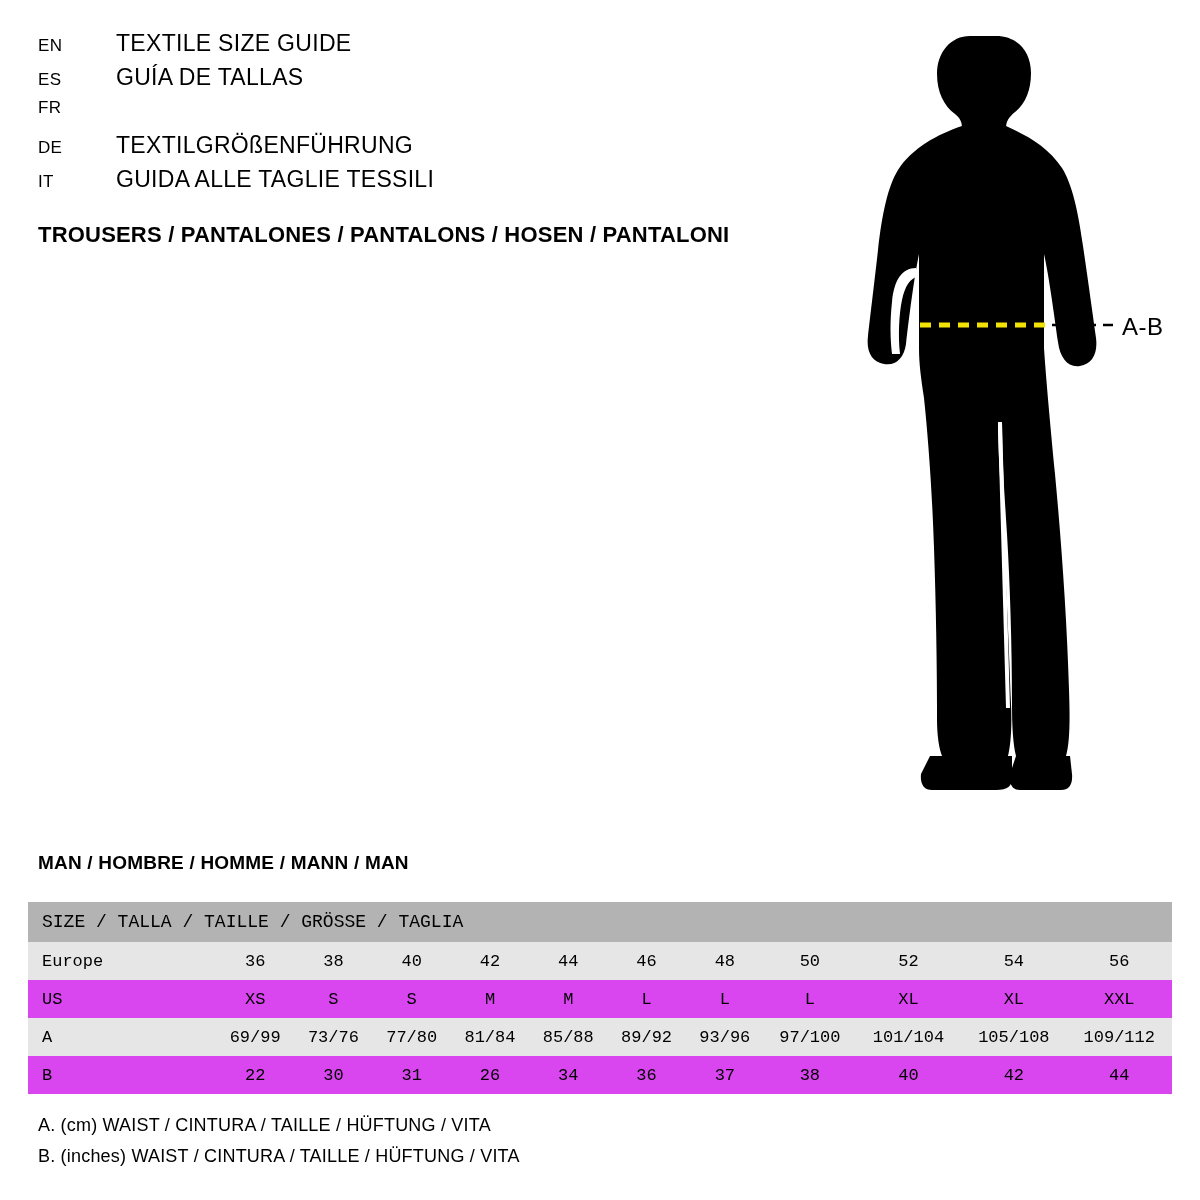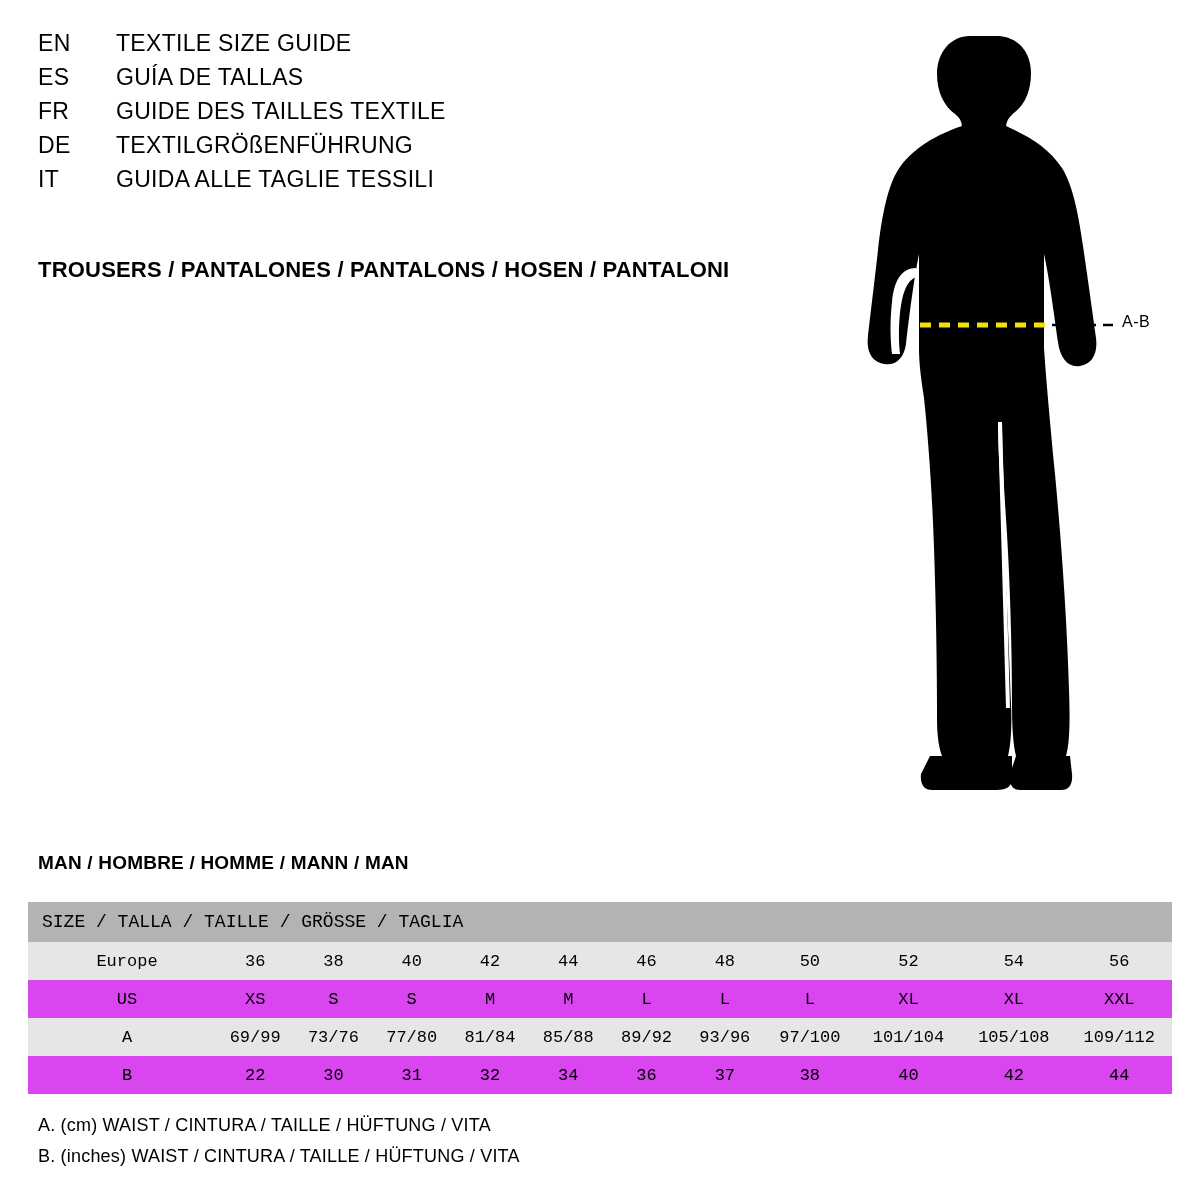--- a/index.html
+++ b/index.html
@@ -28,53 +28,52 @@
     top: 30px;
     width: 780px;
   }
   .lang-row {
     display: flex;
     align-items: baseline;
     height: 34px;
   }
   .lang-code {
     width: 78px;
-    font-size: 23px;
+    font-size: 17px;
     letter-spacing: 0.3px;
   }
   .lang-text {
     font-size: 23px;
     letter-spacing: 0.3px;
   }
   .garment-title {
     position: absolute;
     left: 38px;
     top: 222px;
     font-size: 22px;
     font-weight: bold;
     letter-spacing: 0.2px;
-    margin-top: 35px;
   }
 
   
   .figure-wrap {
     position: absolute;
     left: 820px;
     top: 18px;
     width: 370px;
     height: 790px;
   }
   .figure-wrap svg {
     display: block;
   }
   .ab-label {
     position: absolute;
     left: 1122px;
     top: 313px;
-    font-size: 16px;
+    font-size: 24px;
     letter-spacing: 0.5px;
     text-align: center;
   }
 
   
   .table-caption {
     position: absolute;
     left: 38px;
     top: 852px;
     font-size: 19px;
@@ -106,21 +105,21 @@
     font-size: 18px;
     height: 32px;
   }
   table.size-table tbody tr.band td {
     background: #e6e6e6;
   }
   table.size-table tbody tr.plain td {
     background: #d946ef;
   }
   table.size-table td.rowlabel {
-    text-align: center;
+    text-align: left;
     padding-left: 14px;
     width: 170px;
   }
 
   
   .footnotes {
     position: absolute;
     left: 38px;
     top: 1110px;
   }
@@ -139,21 +138,20 @@
     <div class="lang-row">
       <span class="lang-code">EN</span>
       <span class="lang-text">TEXTILE SIZE GUIDE</span>
     </div>
     <div class="lang-row">
       <span class="lang-code">ES</span>
       <span class="lang-text">GUÍA DE TALLAS</span>
     </div>
     <div class="lang-row">
       <span class="lang-code">FR</span>
-      <span class="lang-text">GUIDE DES TAILLES TEXTILE</span>
     </div>
     <div class="lang-row">
       <span class="lang-code">DE</span>
       <span class="lang-text">TEXTILGRÖßENFÜHRUNG</span>
     </div>
     <div class="lang-row">
       <span class="lang-code">IT</span>
       <span class="lang-text">GUIDA ALLE TAGLIE TESSILI</span>
     </div>
   </div>
@@ -262,21 +260,21 @@
         <td>97/100</td>
         <td>101/104</td>
         <td>105/108</td>
         <td>109/112</td>
       </tr>
       <tr class="plain">
         <td class="rowlabel">B</td>
         <td>22</td>
         <td>30</td>
         <td>31</td>
-        <td>32</td>
+        <td>26</td>
         <td>34</td>
         <td>36</td>
         <td>37</td>
         <td>38</td>
         <td>40</td>
         <td>42</td>
         <td>44</td>
       </tr>
     </tbody>
   </table>

